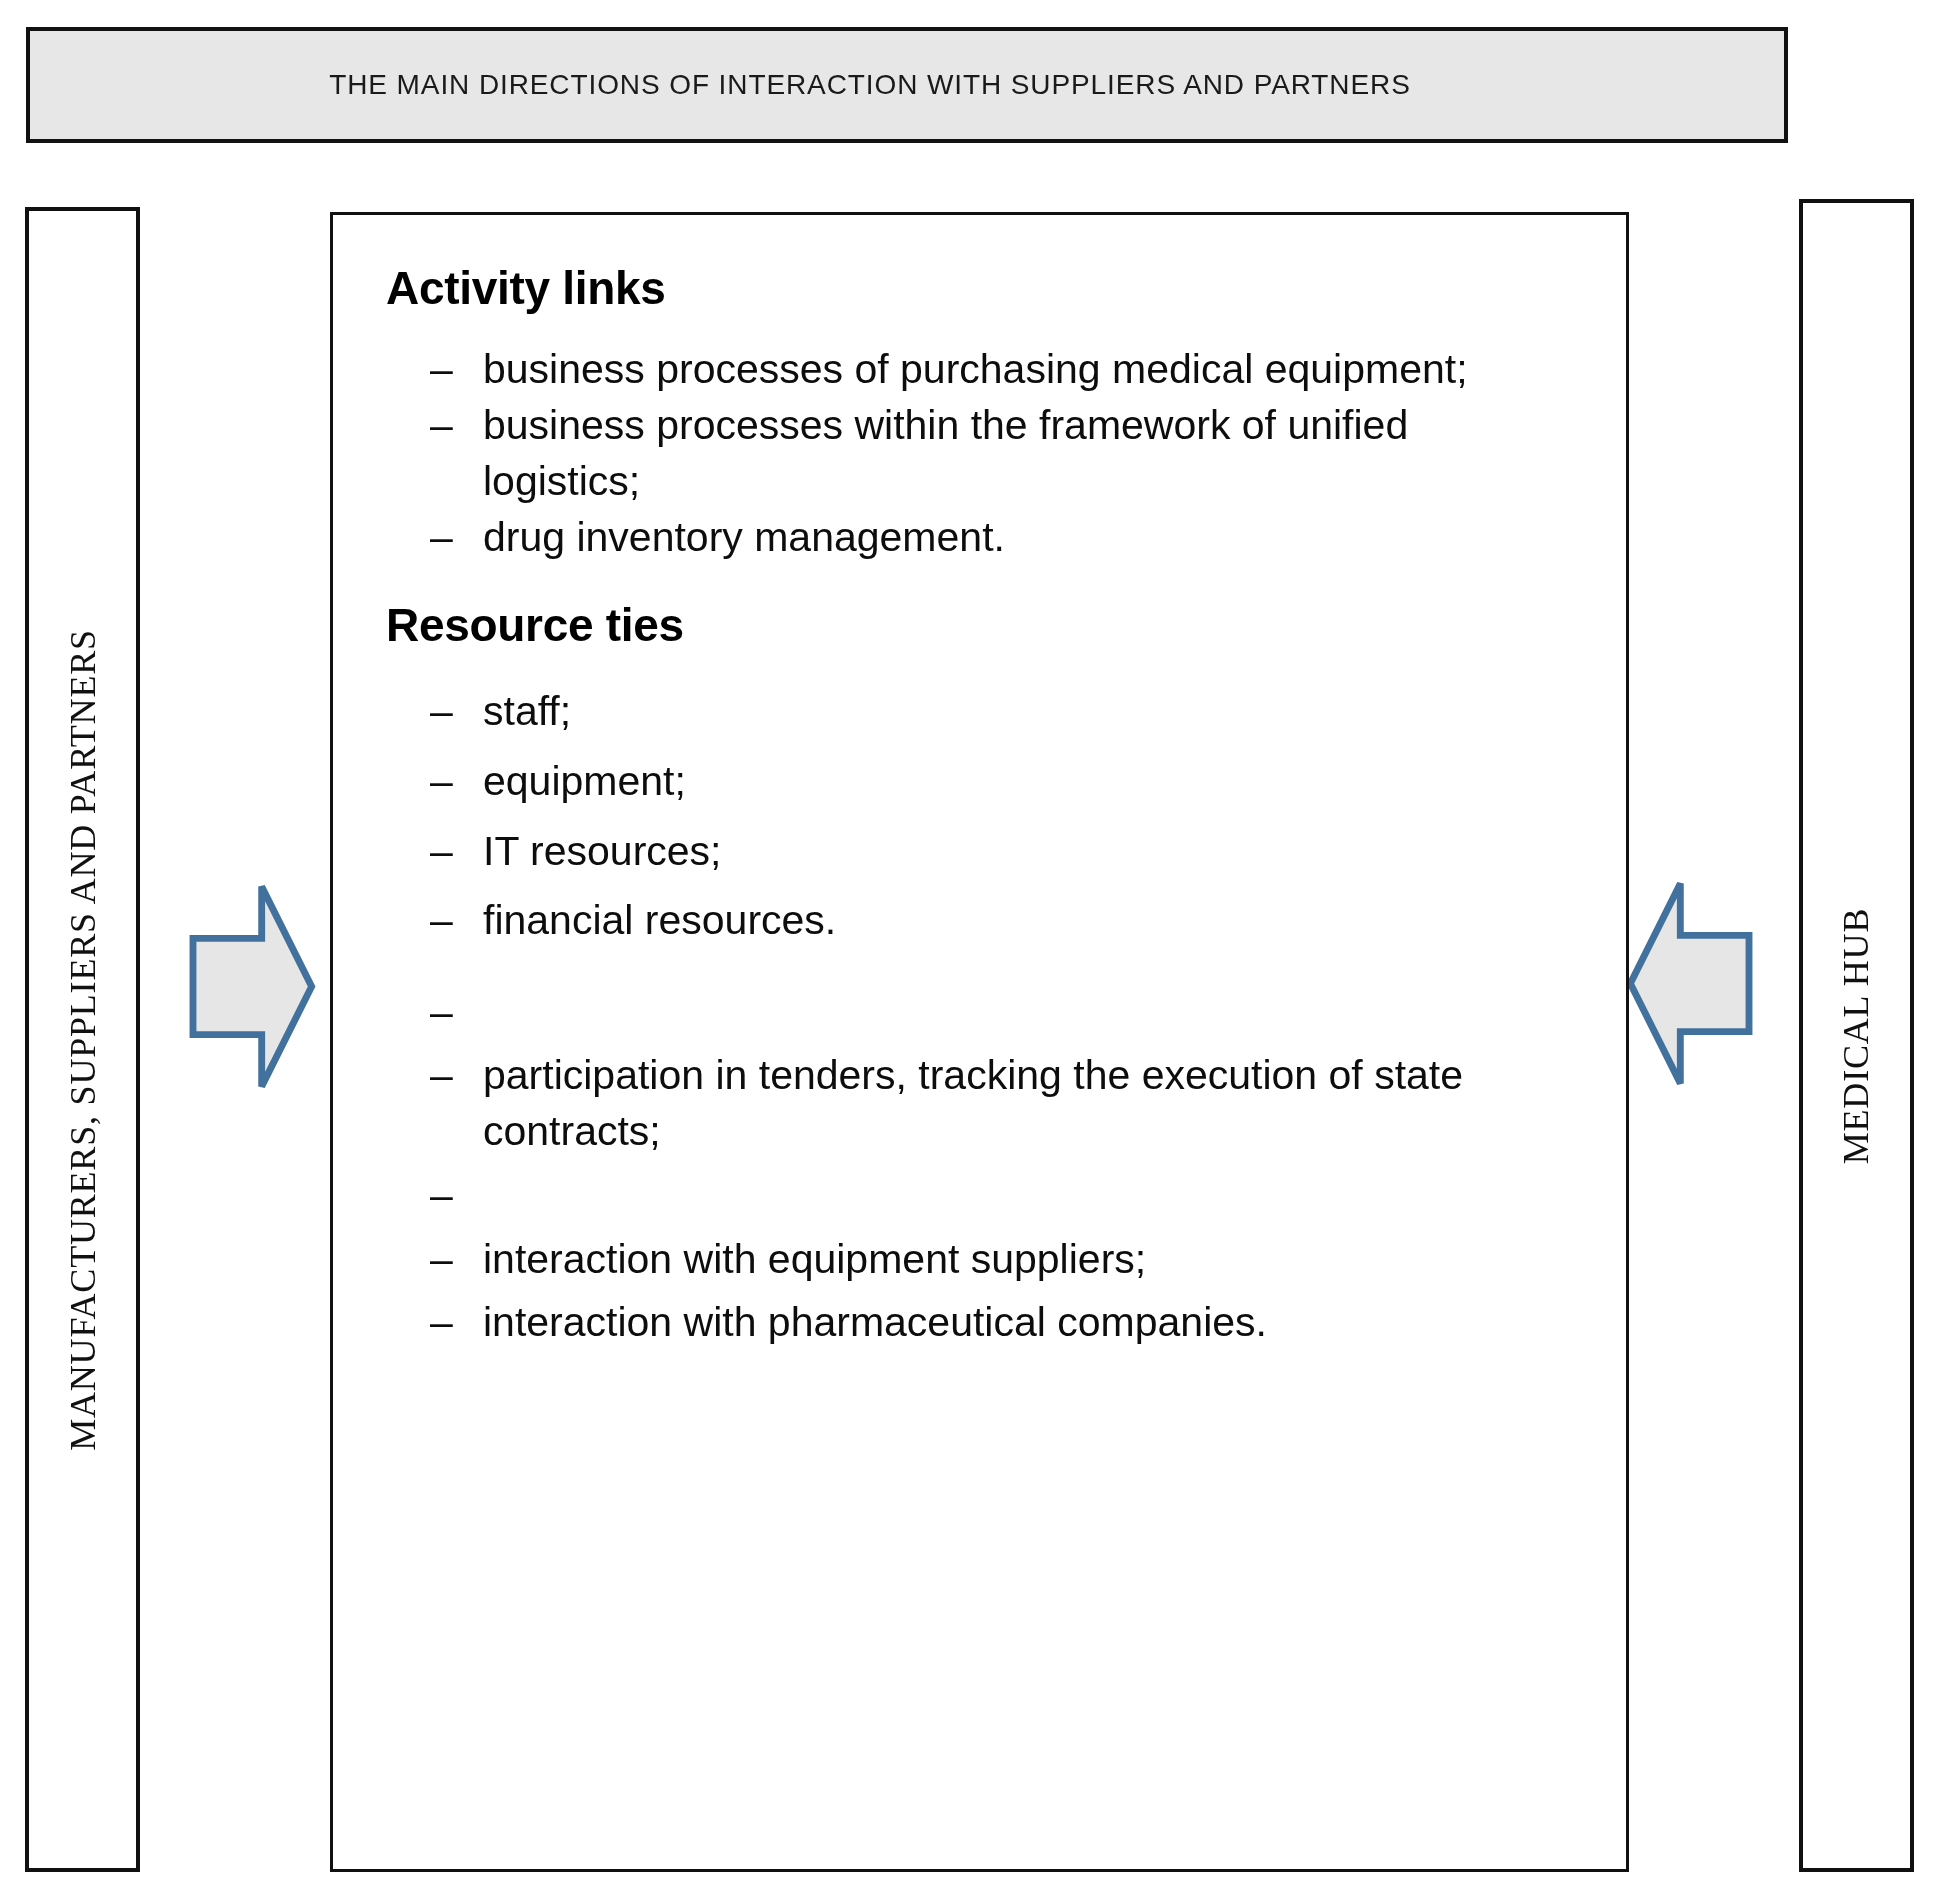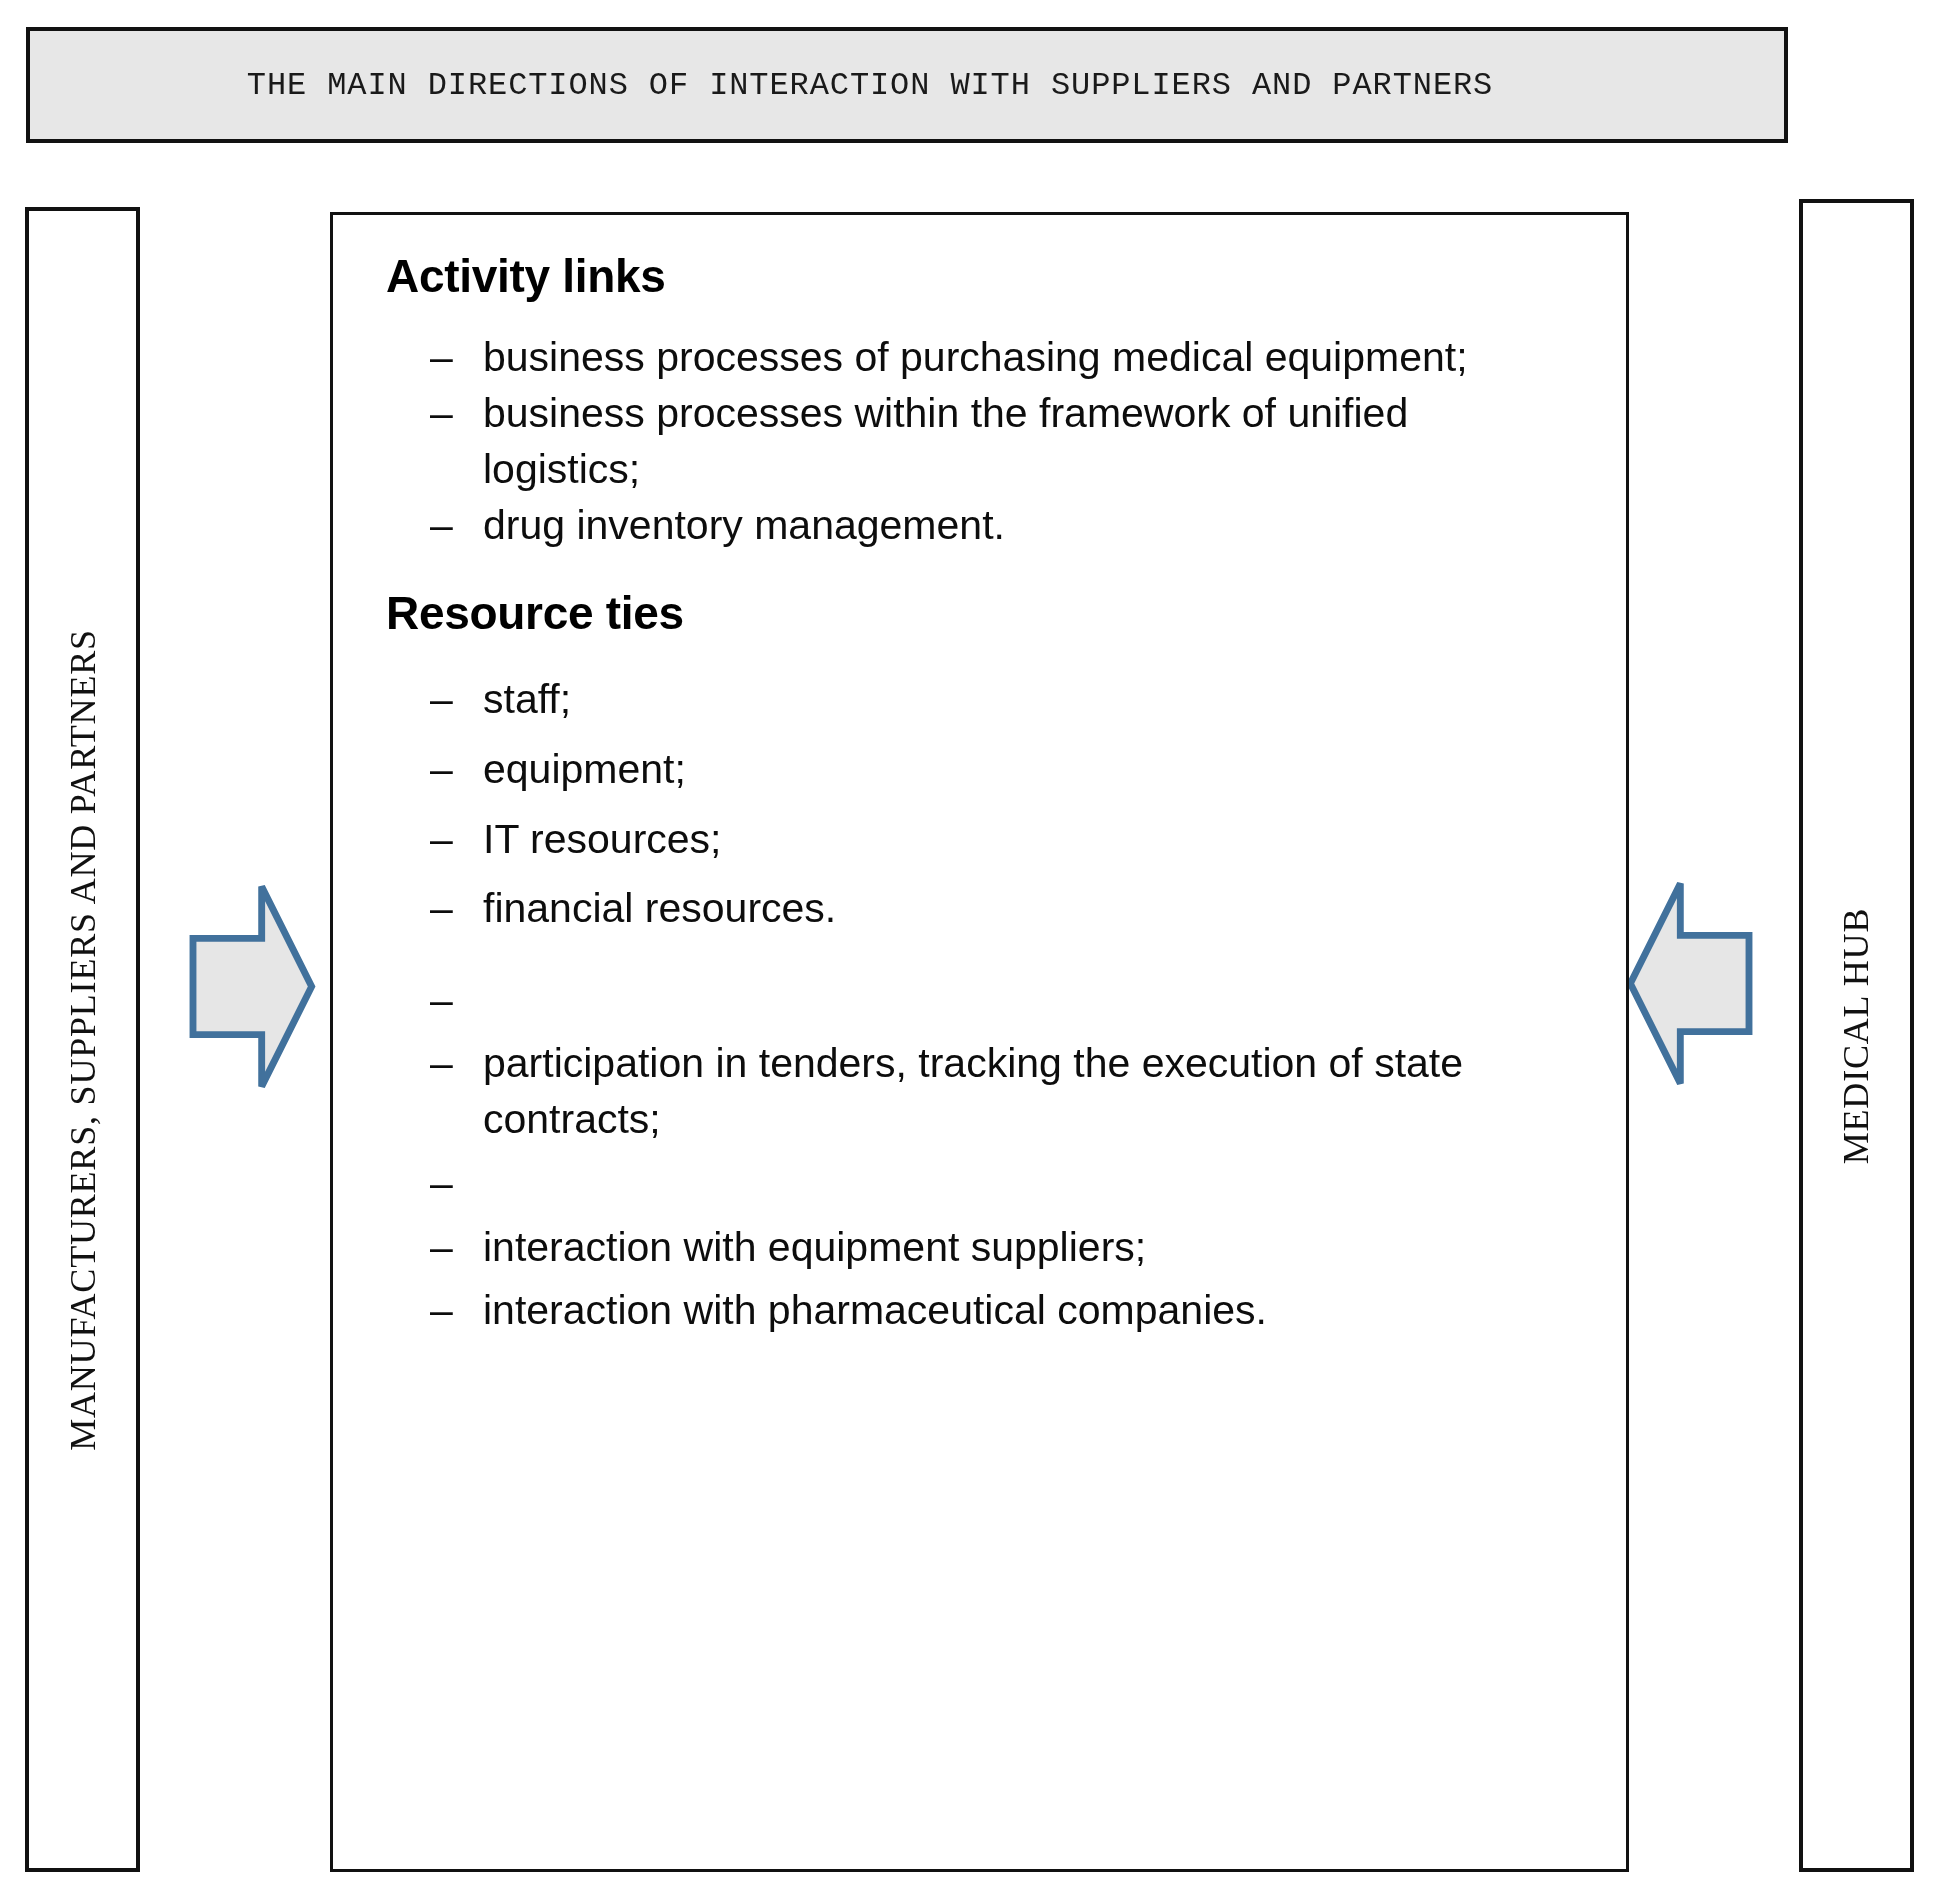--- a/index.html
+++ b/index.html
@@ -23,22 +23,22 @@
     width: 1762px;
     height: 116px;
     background: #e7e7e7;
     border: 4.4px solid #111111;
     box-sizing: border-box;
     display: flex;
     align-items: center;
     justify-content: center;
   }
   #header-title {
-    font-family: Liberation Mono, monospace;
-    font-size: 32px;
+    font-family: Liberation Sans, sans-serif;
+    font-size: 28px;
     letter-spacing: 0.9px;
     color: #1a1a1a;
     white-space: nowrap;
     text-align: center;
     padding-right: 74px;
   }
 
   
   .side-box {
     position: absolute;
@@ -115,21 +115,21 @@
     flex: 0 0 97px;
     padding-left: 44px;
     box-sizing: border-box;
     color: #0d0d0d;
   }
   .bullet-text {
     flex: 1 1 auto;
     max-width: 1027px;
   }
 
-  .sec-activity { margin-top: 4px; }
+  .sec-activity { margin-top: 16px; }
   .sec-activity .bullet-list { margin-top: 30px; }
   .sec-resource { margin-top: 36px; }
   .sec-resource .bullet-list { margin-top: 35px; }
   .sec-resource .bullet-item { margin-bottom: 13.8px; }
   .sec-actor { margin-top: 31px; }
   .sec-actor .bullet-list { margin-top: 35px; }
   .sec-actor .bullet-item { margin-bottom: 7.5px; }
 
   
   .flow-arrow {

